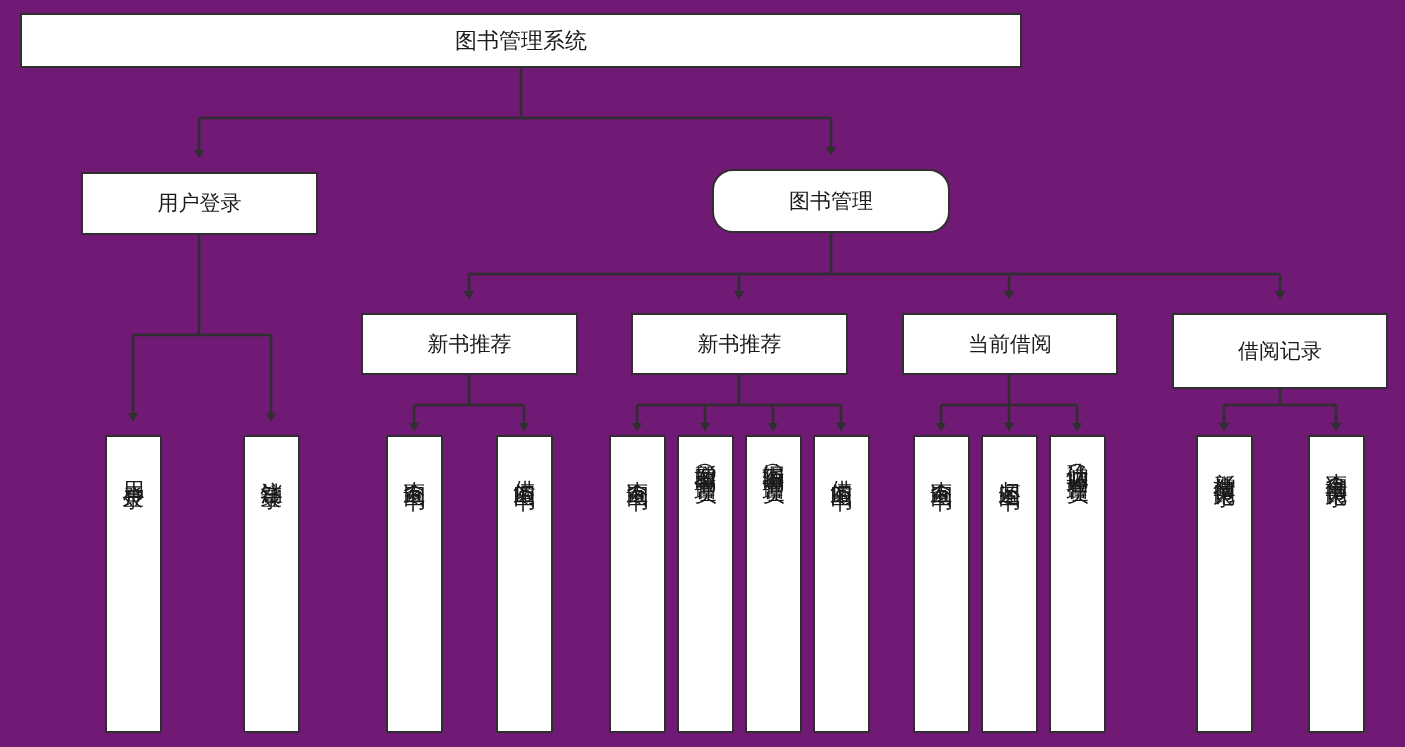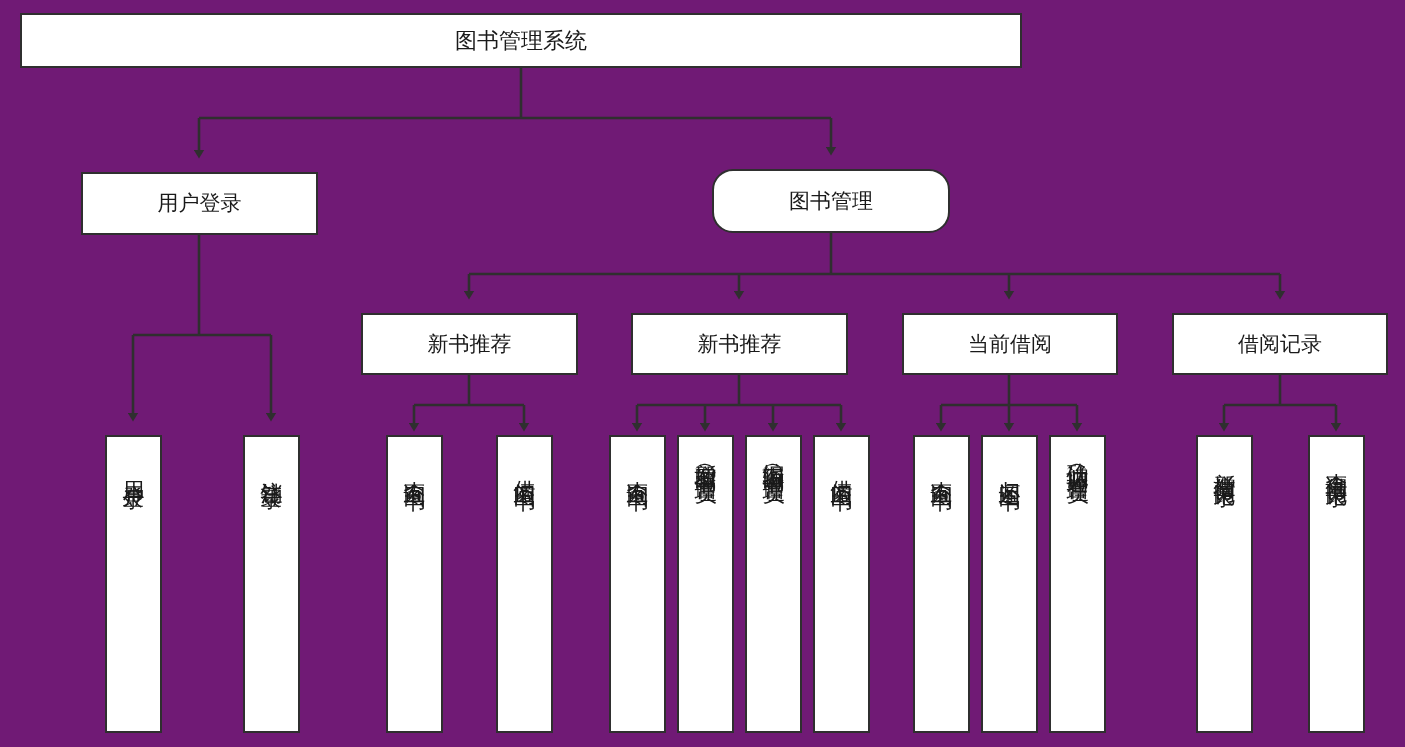--- a/index.html
+++ b/index.html
@@ -138,21 +138,21 @@
 
   <div class="node horizontal" style="left:361px; top:313px; width:217px; height:62px;">
     <span class="node-label">新书推荐</span>
   </div>
   <div class="node horizontal" style="left:631px; top:313px; width:217px; height:62px;">
     <span class="node-label">新书推荐</span>
   </div>
   <div class="node horizontal" style="left:902px; top:313px; width:216px; height:62px;">
     <span class="node-label">当前借阅</span>
   </div>
-  <div class="node horizontal" style="left:1172px; top:313px; width:216px; height:62px;">
+  <div class="node horizontal" style="left:1172px; top:313px; width:216px; height:76px;">
     <span class="node-label">借阅记录</span>
   </div>
 
   <div class="node vertical" style="left:105px; top:435px; width:57px; height:298px;">
     <span class="node-label">用户登录</span>
   </div>
   <div class="node vertical" style="left:243px; top:435px; width:57px; height:298px;">
     <span class="node-label">注销登录</span>
   </div>
 

